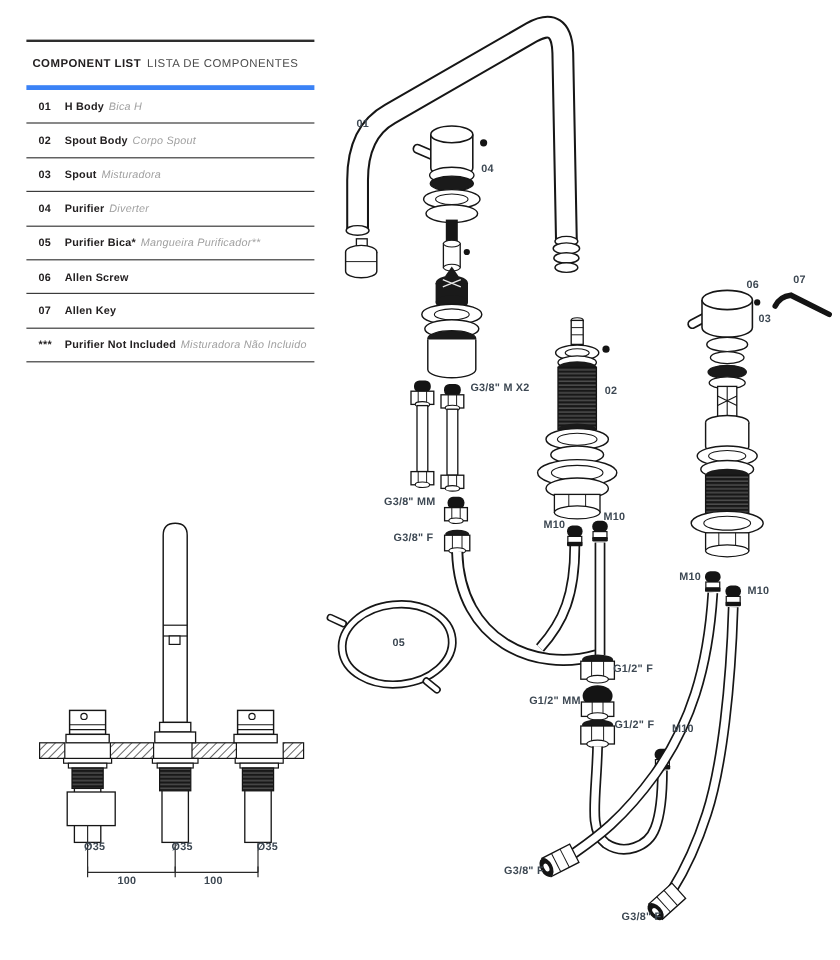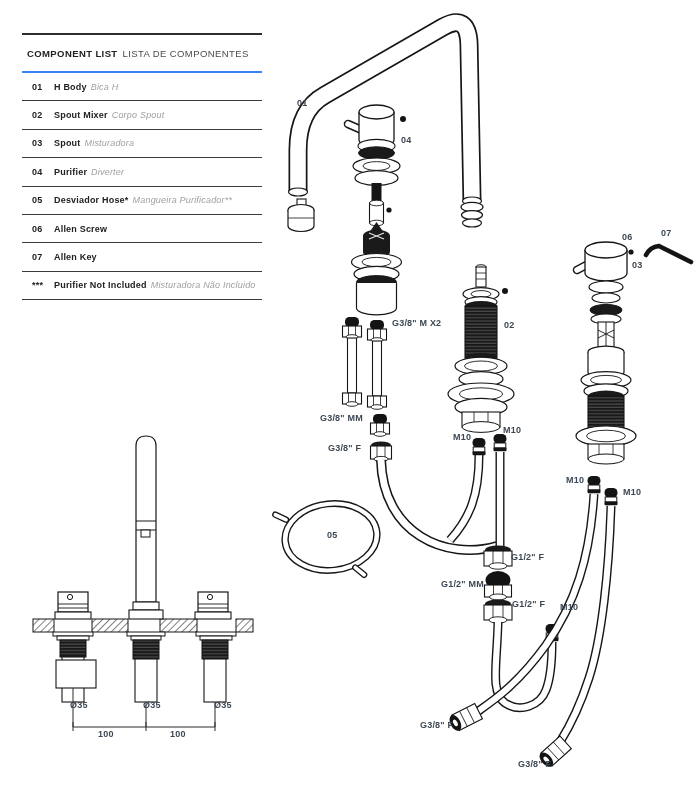--- a/index.html
+++ b/index.html
@@ -7,21 +7,21 @@
     width:700px;height:800px;position:relative;background:#ffffff;
     font-family:"Liberation Sans", sans-serif;overflow:hidden;
   }
   
   .clist{
     position:absolute;left:22px;top:33px;width:240px;
     border-top:2px solid #2e2e2e;
   }
   .clist-header{
     height:36px;display:flex;align-items:center;
-    border-bottom:2px solid #3b82f6;padding-left:5px;
+    border-bottom:4px solid #3b82f6;padding-left:5px;
   }
   .clist-header .t-en{font-size:9.5px;font-weight:bold;color:#232021;letter-spacing:.4px;}
   .clist-header .t-pt{font-size:9.5px;color:#4b4b4b;letter-spacing:.4px;margin-left:5px;}
   .crow{
     height:27.4px;display:flex;align-items:center;
     border-bottom:1px solid #3c3c3c;font-size:9px;
   }
   .crow .num{width:22px;margin-left:10px;font-weight:bold;color:#232021;letter-spacing:.3px;}
   .crow .en{font-weight:bold;color:#232021;letter-spacing:.2px;white-space:pre;}
   .crow .pt{color:#a0a0a0;margin-left:4px;letter-spacing:.2px;white-space:pre;font-style:italic;}
@@ -311,36 +311,36 @@
     <span class="t-en">COMPONENT LIST</span>
     <span class="t-pt">LISTA DE COMPONENTES</span>
   </div>
   <div class="crow">
     <span class="num">01</span>
     <span class="en">H Body</span>
     <span class="pt">Bica H</span>
   </div>
   <div class="crow">
     <span class="num">02</span>
-    <span class="en">Spout Mixer</span>
+    <span class="en">Spout Body</span>
     <span class="pt">Corpo Spout</span>
   </div>
   <div class="crow">
     <span class="num">03</span>
     <span class="en">Spout</span>
     <span class="pt">Misturadora</span>
   </div>
   <div class="crow">
     <span class="num">04</span>
     <span class="en">Purifier</span>
     <span class="pt">Diverter</span>
   </div>
   <div class="crow">
     <span class="num">05</span>
-    <span class="en">Desviador Hose*</span>
+    <span class="en">Purifier Bica*</span>
     <span class="pt">Mangueira Purificador**</span>
   </div>
   <div class="crow">
     <span class="num">06</span>
     <span class="en">Allen Screw</span>
     <span class="pt"></span>
   </div>
   <div class="crow">
     <span class="num">07</span>
     <span class="en">Allen Key</span>

